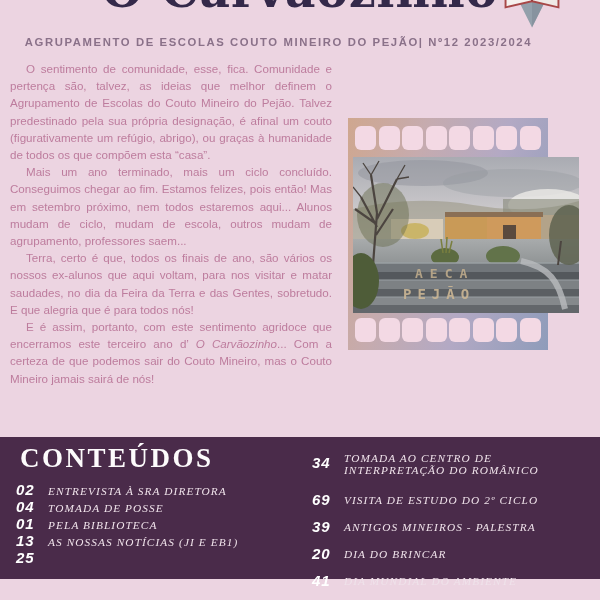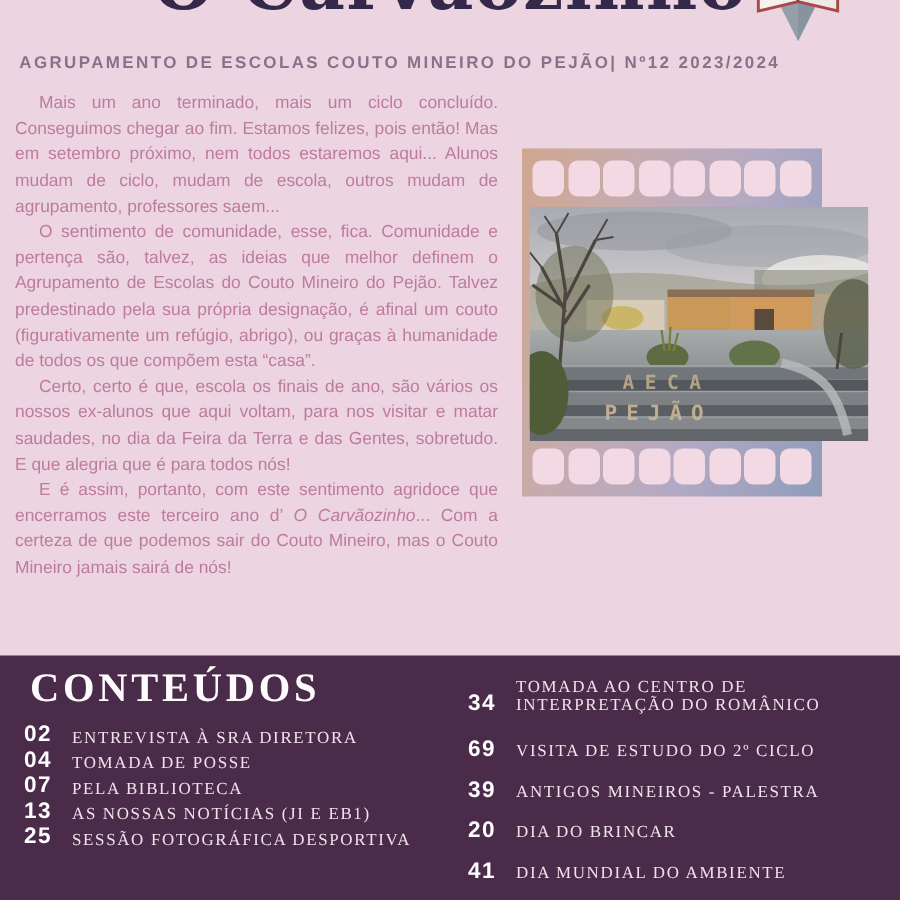--- a/index.html
+++ b/index.html
@@ -7,55 +7,55 @@
   .page { position:relative; width:600px; height:600px; background:#ecd4e1; overflow:hidden; }
 
   
   .masthead-title {
     position:absolute; top:-37px; left:50%; transform:translateX(-50%);
     margin:0; font-family:"DejaVu Serif", serif; font-weight:bold;
     font-size:47px; color:#34294a; letter-spacing:1px; white-space:nowrap;
   }
   .logo { position:absolute; top:-16px; left:492px; width:80px; height:56px; }
   .subtitle {
-    position:absolute; top:36px; left:0; width:533px; text-align:center;
+    position:absolute; top:36px; left:12px; width:533px; text-align:center;
     font-size:11.3px; font-weight:bold; letter-spacing:1.6px; color:#8a7189;
   }
 
   
   .editorial {
     position:absolute; left:10px; top:60px; width:322px;
     color:#bd7c9d; font-size:11.6px; line-height:17.2px; text-align:justify;
   }
   .editorial p { margin:0; text-indent:16px; }
   .italic { font-style:italic; }
 
   
   .filmstrip {
-    position:absolute; left:348px; top:99px; width:200px; height:232px;
+    position:absolute; left:348px; top:118px; width:200px; height:232px;
     background:linear-gradient(105deg,#cfa78f 0%,#c6abae 30%,#b3a9c4 62%,#8f9cba 100%);
     text-align:right;
   }
   .holes { position:absolute; left:0; right:0; display:flex; justify-content:space-between; padding:0 7px; }
   .holes.top { top:8px; }
   .holes.bottom { bottom:8px; }
   .hole { width:21px; height:24px; border-radius:6px; background:#f3d9e4; }
   .photo { position:absolute; left:5px; top:39px; width:226px; height:156px; overflow:hidden; }
 
   
-  .toc-panel { position:absolute; left:0; top:437px; width:600px; height:163px; background:#4a2b4a; }
+  .toc-panel { position:absolute; left:0; top:437px; width:600px; height:142px; background:#4a2b4a; }
   .toc-heading {
     position:absolute; left:20px; top:6px; margin:0;
     font-family:"Liberation Serif", serif; font-weight:bold; font-size:27px;
     letter-spacing:2.5px; color:#fdfbfc;
   }
   .toc-col { position:absolute; display:flex; flex-direction:column; }
   .toc-col.left  { left:16px;  top:44px; width:292px; gap:0; }
   .toc-col.right { left:312px; top:12px; width:282px; gap:10px; }
-  .toc-row { display:flex; align-items:flex-end; min-height:15px; }
+  .toc-row { display:flex; align-items:center; min-height:15px;font-style:italic; }
   .toc-col.right .toc-row:first-child { margin-bottom:4px; }
   .toc-num {
     flex:0 0 32px; font-weight:bold; font-size:15px; color:#ffffff; letter-spacing:1px;
   }
   .toc-label {
     font-family:"Liberation Serif", serif; font-size:11.3px; letter-spacing:1.1px;
     color:#efe2ea; padding-top:2.5px; line-height:12.5px;
   }
 </style>
 </head>
@@ -71,23 +71,23 @@
       <polygon points="40,20 58,20 40,56" fill="#7e8b98" opacity="0.6"></polygon>
       <path d="M6 10 L40 2 L40 22 L6 30 Z" fill="#f5f1ee" stroke="#a84848" stroke-width="2.5"></path>
       <path d="M74 10 L40 2 L40 22 L74 30 Z" fill="#efe9e6" stroke="#a84848" stroke-width="2.5"></path>
       <line x1="40" y1="2" x2="40" y2="22" stroke="#8d3d3d" stroke-width="2"></line>
     </svg>
   </div>
 
   <div class="subtitle">AGRUPAMENTO DE ESCOLAS COUTO MINEIRO DO  PEJÃO| Nº12 2023/2024</div>
 
   <div class="editorial">
+      <p><span>O sentimento de comunidade, esse, fica. Comunidade e pertença são, talvez, as ideias que melhor definem o Agrupamento de Escolas do Couto Mineiro do Pejão. Talvez predestinado pela sua própria designação, é afinal um couto (figurativamente um refúgio, abrigo), ou graças à humanidade de todos os que compõem esta “casa”.</span></p>
       <p><span>Mais um ano terminado, mais um ciclo concluído. Conseguimos chegar ao fim. Estamos felizes, pois então! Mas em setembro próximo, nem todos estaremos aqui... Alunos mudam de ciclo,  mudam de escola, outros mudam de agrupamento, professores saem...</span></p>
-      <p><span>O sentimento de comunidade, esse, fica. Comunidade e pertença são, talvez, as ideias que melhor definem o Agrupamento de Escolas do Couto Mineiro do Pejão. Talvez predestinado pela sua própria designação, é afinal um couto (figurativamente um refúgio, abrigo), ou graças à humanidade de todos os que compõem esta “casa”.</span></p>
-      <p><span>Certo, certo é que, escola os finais de ano, são vários os nossos ex-alunos que aqui voltam, para nos visitar e matar saudades, no dia da Feira da Terra e das Gentes, sobretudo. E que alegria que é para todos nós!</span></p>
+      <p><span>Terra, certo é que, todos os finais de ano, são vários os nossos ex-alunos que aqui voltam, para nos visitar e matar saudades, no dia da Feira da Terra e das Gentes, sobretudo. E que alegria que é para todos nós!</span></p>
       <p><span>E é assim, portanto, com este sentimento agridoce que encerramos este terceiro ano d’ </span><span class="italic">O Carvãozinho</span><span>... Com a certeza de que podemos sair do Couto Mineiro, mas o Couto Mineiro jamais sairá de nós!</span></p>
     </div>
 
   <div class="filmstrip">
     <div class="holes top">
       <div class="hole"></div>
         <div class="hole"></div>
         <div class="hole"></div>
         <div class="hole"></div>
         <div class="hole"></div>
@@ -162,30 +162,29 @@
     <div class="toc-col left">
         <div class="toc-row">
           <span class="toc-num">02</span>
           <span class="toc-label">ENTREVISTA À SRA DIRETORA</span>
         </div>
         <div class="toc-row">
           <span class="toc-num">04</span>
           <span class="toc-label">TOMADA DE POSSE</span>
         </div>
         <div class="toc-row">
-          <span class="toc-num">07</span>
+          <span class="toc-num">01</span>
           <span class="toc-label">PELA BIBLIOTECA</span>
         </div>
         <div class="toc-row">
           <span class="toc-num">13</span>
           <span class="toc-label">AS NOSSAS NOTÍCIAS (JI E EB1)</span>
         </div>
         <div class="toc-row">
           <span class="toc-num">25</span>
-          <span class="toc-label">SESSÃO FOTOGRÁFICA DESPORTIVA</span>
         </div>
       </div>
     <div class="toc-col right">
         <div class="toc-row">
           <span class="toc-num">34</span>
           <span class="toc-label">TOMADA AO CENTRO DE INTERPRETAÇÃO DO ROMÂNICO</span>
         </div>
         <div class="toc-row">
           <span class="toc-num">69</span>
           <span class="toc-label">VISITA DE ESTUDO DO 2º CICLO</span>

